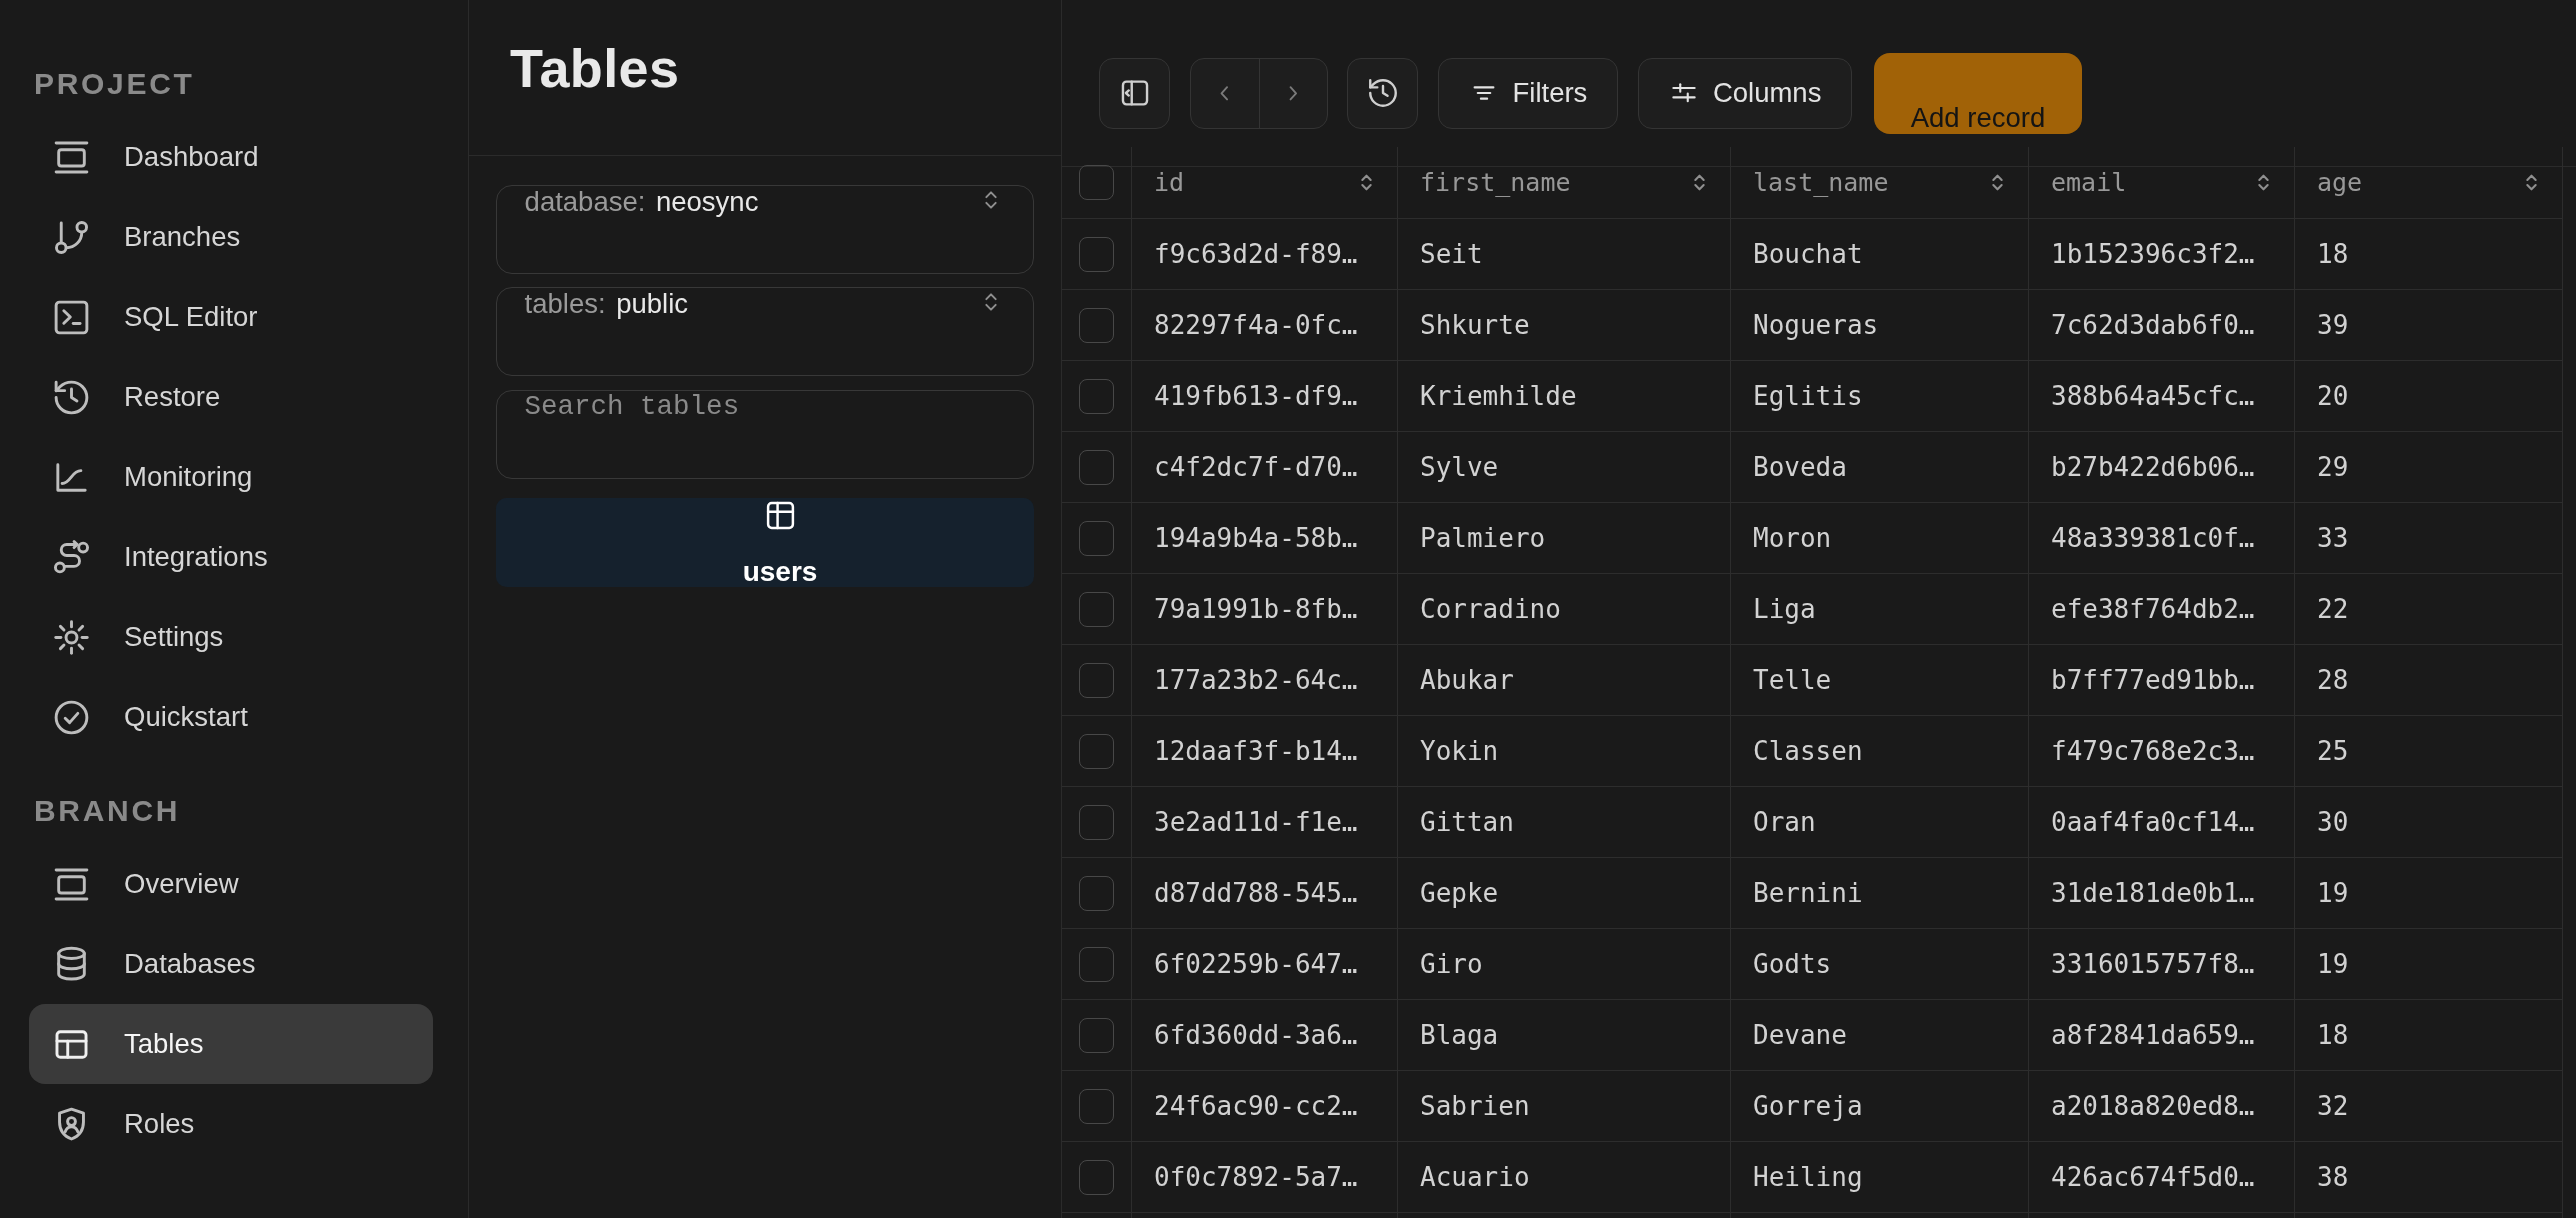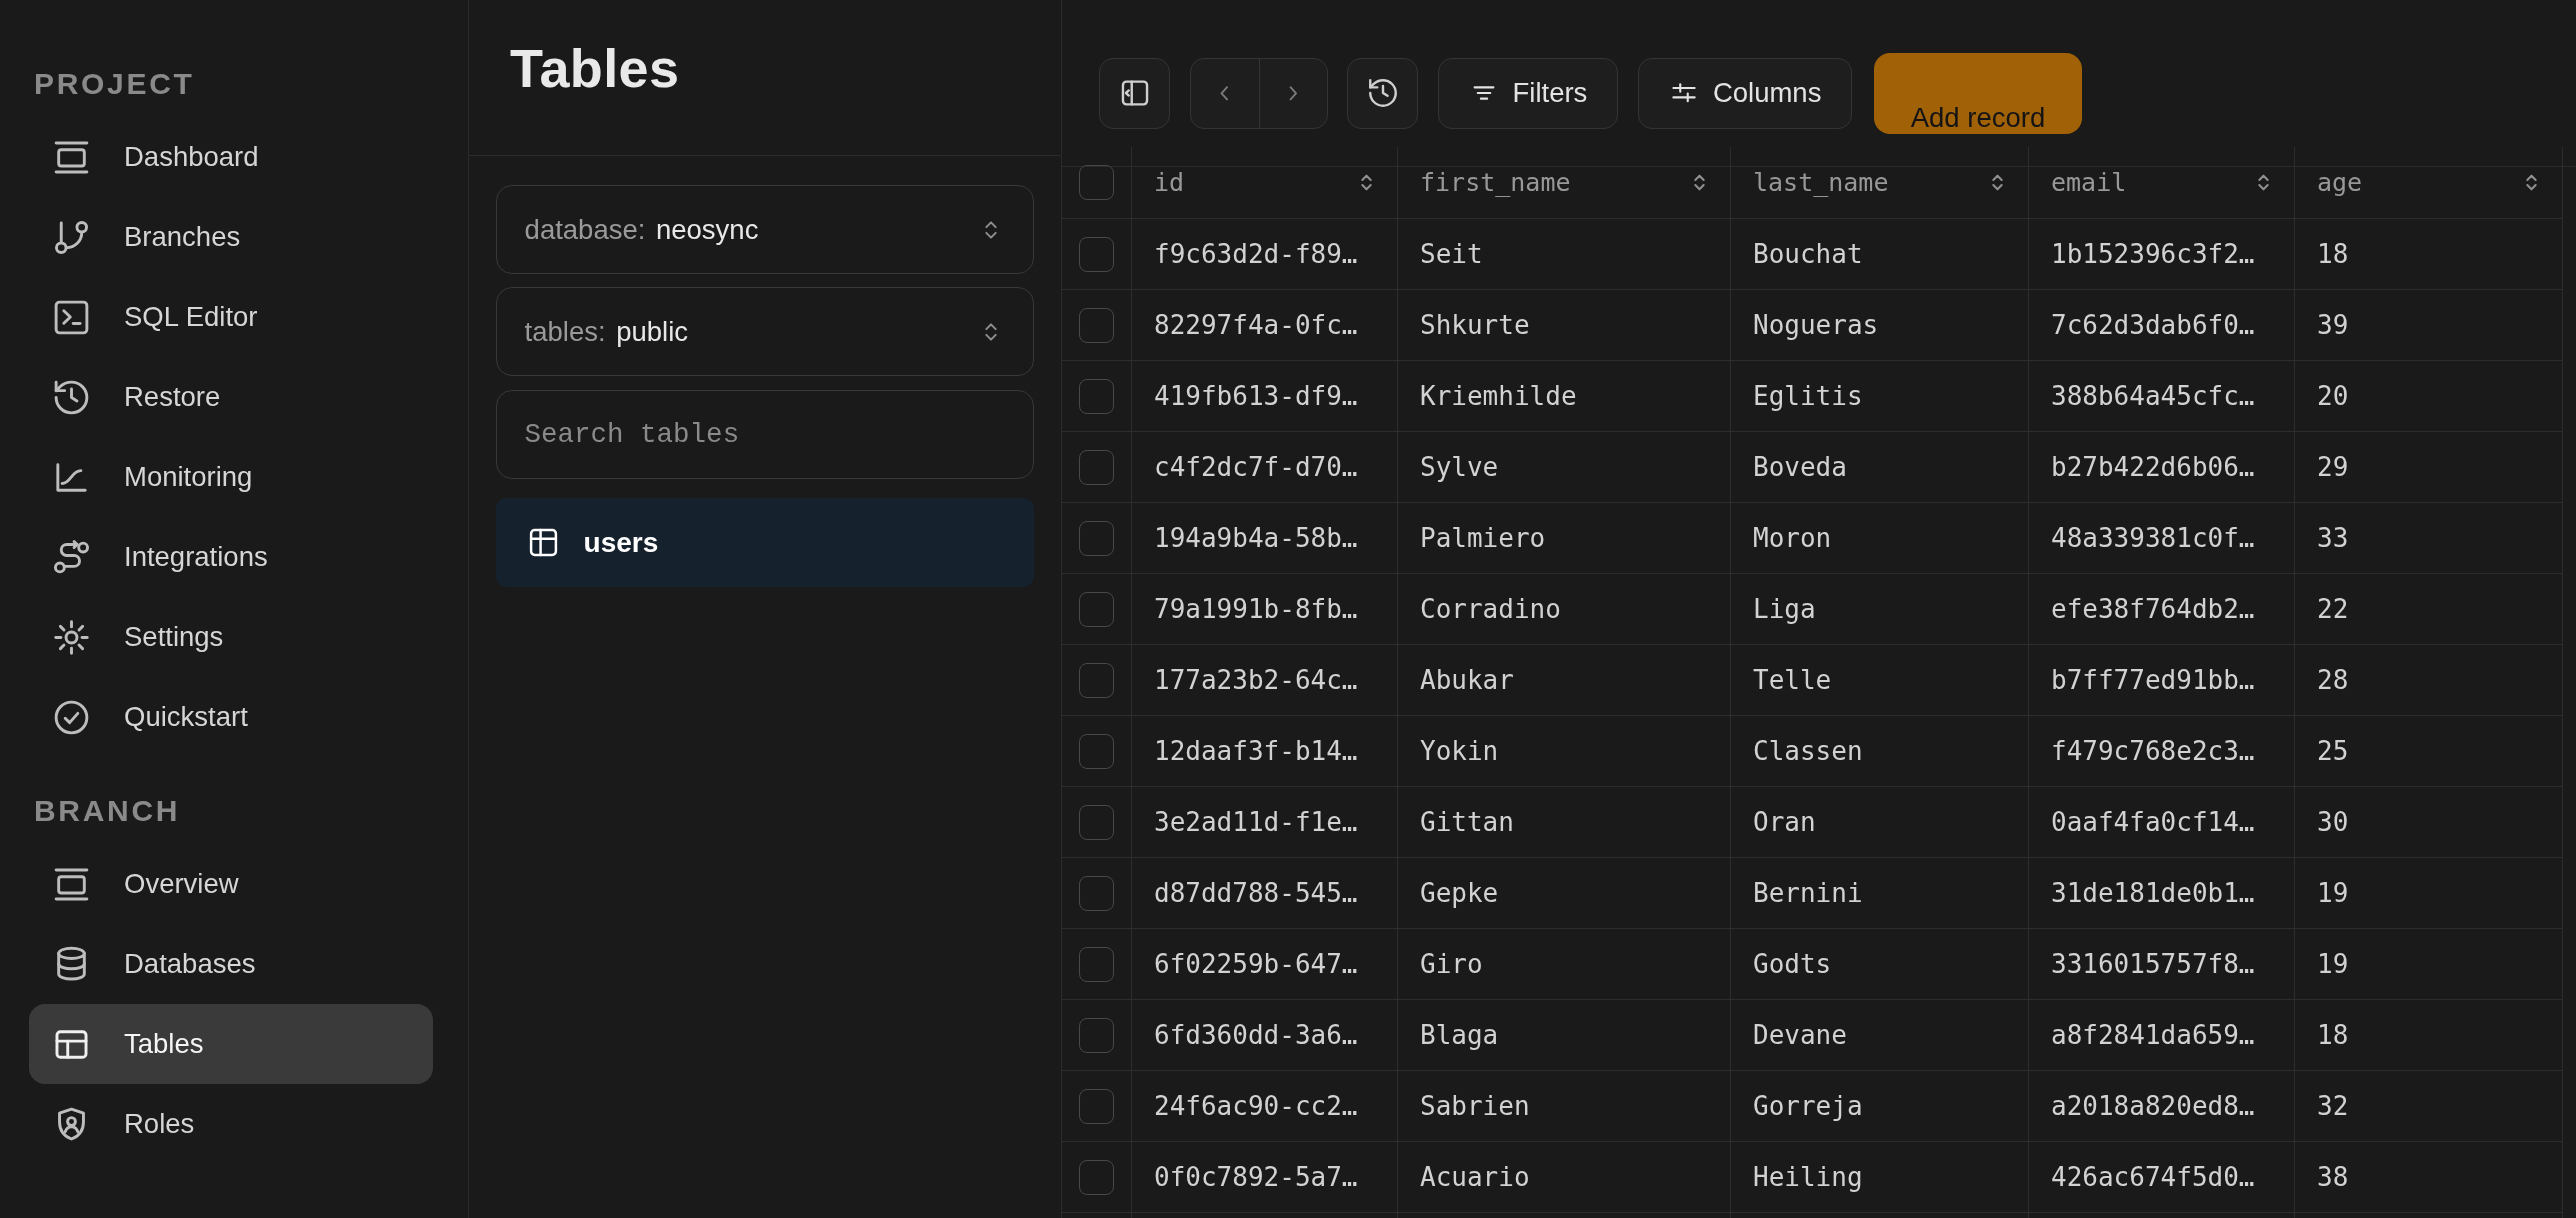--- a/index.html
+++ b/index.html
@@ -20,32 +20,32 @@
   .side-item.active { background:#3a3a3a; color:#f5f5f5; }
   .side-item.active .icon { color:#f0f0f0; }
   .icon svg { width:100%; height:100%; display:block; }
 
   
   .panel { position:absolute; left:469px; top:0; width:593px; height:1219px;
            background:#1a1a1a; border-right:0.9px solid #2b2b2b; }
   .panel-head { height:156px; border-bottom:0.9px solid #2b2b2b; padding:37px 0 0 41px; }
   .panel-title { font-size:54px; font-weight:700; color:#e9e9e9; letter-spacing:0.4px; }
   .panel-body { padding:29px 26.6px 0 26.6px; }
-  .select, .search-box { display:flex; align-items:center; height:89px; border:0.9px solid #383838;
+  .select, .search-box { display:flex; align-items:flex-start; height:89px; border:0.9px solid #383838;
             border-radius:16px; padding:0 28px; margin-bottom:13.3px; background:transparent; }
   .select { cursor:pointer; }
   .sel-label { color:#9a9a9a; font-size:27.5px; }
   .sel-value { color:#e8e8e8; font-size:27.5px; margin-left:10.6px; }
   .sel-chevron { margin-left:auto; width:28px; height:28px; color:#8f8f8f; }
   .search-box input { background:transparent; border:none; outline:none; width:100%;
             font-size:27.5px; color:#e8e8e8; font-family:Liberation Mono, monospace; }
   .search-box input::placeholder { color:#8a8a8a; }
   .table-pill { display:flex; align-items:center; gap:23px; height:89px; margin-top:19.5px;
             border-radius:10.6px; padding-left:30px; font-size:28px; font-weight:700;
-            color:#ffffff; cursor:pointer; }
+            color:#ffffff; cursor:pointer;flex-direction:column; }
   .table-pill .icon { width:35px; height:35px; color:#ffffff; flex:0 0 35px; }
 
   
   .main { position:absolute; left:1062px; top:0; width:1514px; height:1219px; background:#1a1a1a; }
   .toolbar { height:147px; border-bottom:0.9px solid #2b2b2b; display:flex; align-items:center;
              padding-left:37px; gap:19.5px;margin-top:20px; }
   .tbtn { display:flex; align-items:center; justify-content:center; height:71px;
           border:1.3px solid #343434; background:#1e1e1e; border-radius:14px;
           color:#cfcfcf; cursor:pointer; }
   .tbtn.square { width:71px; }

